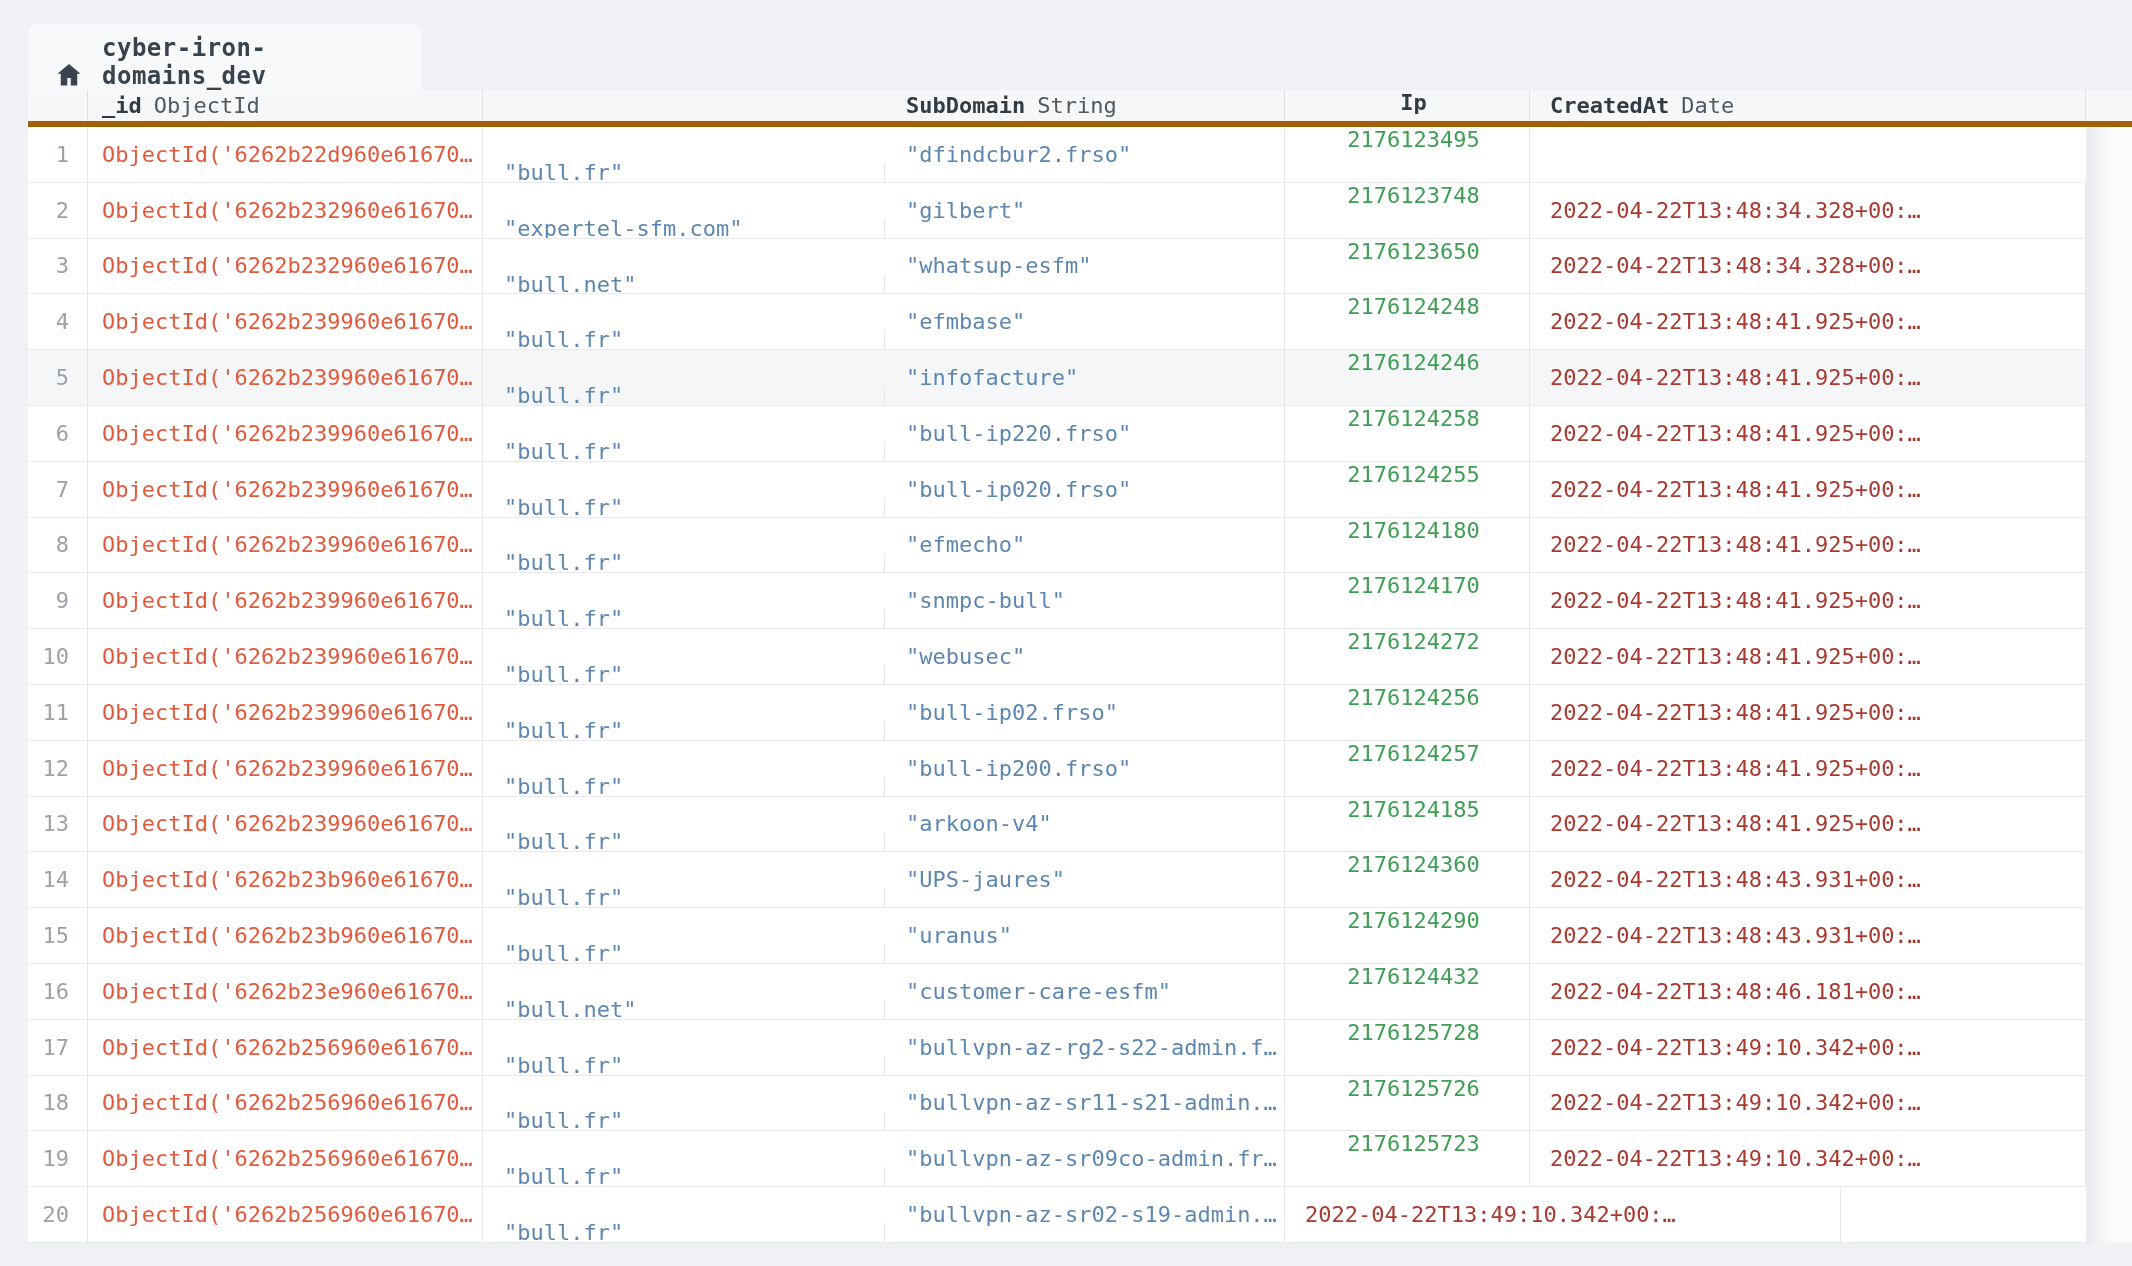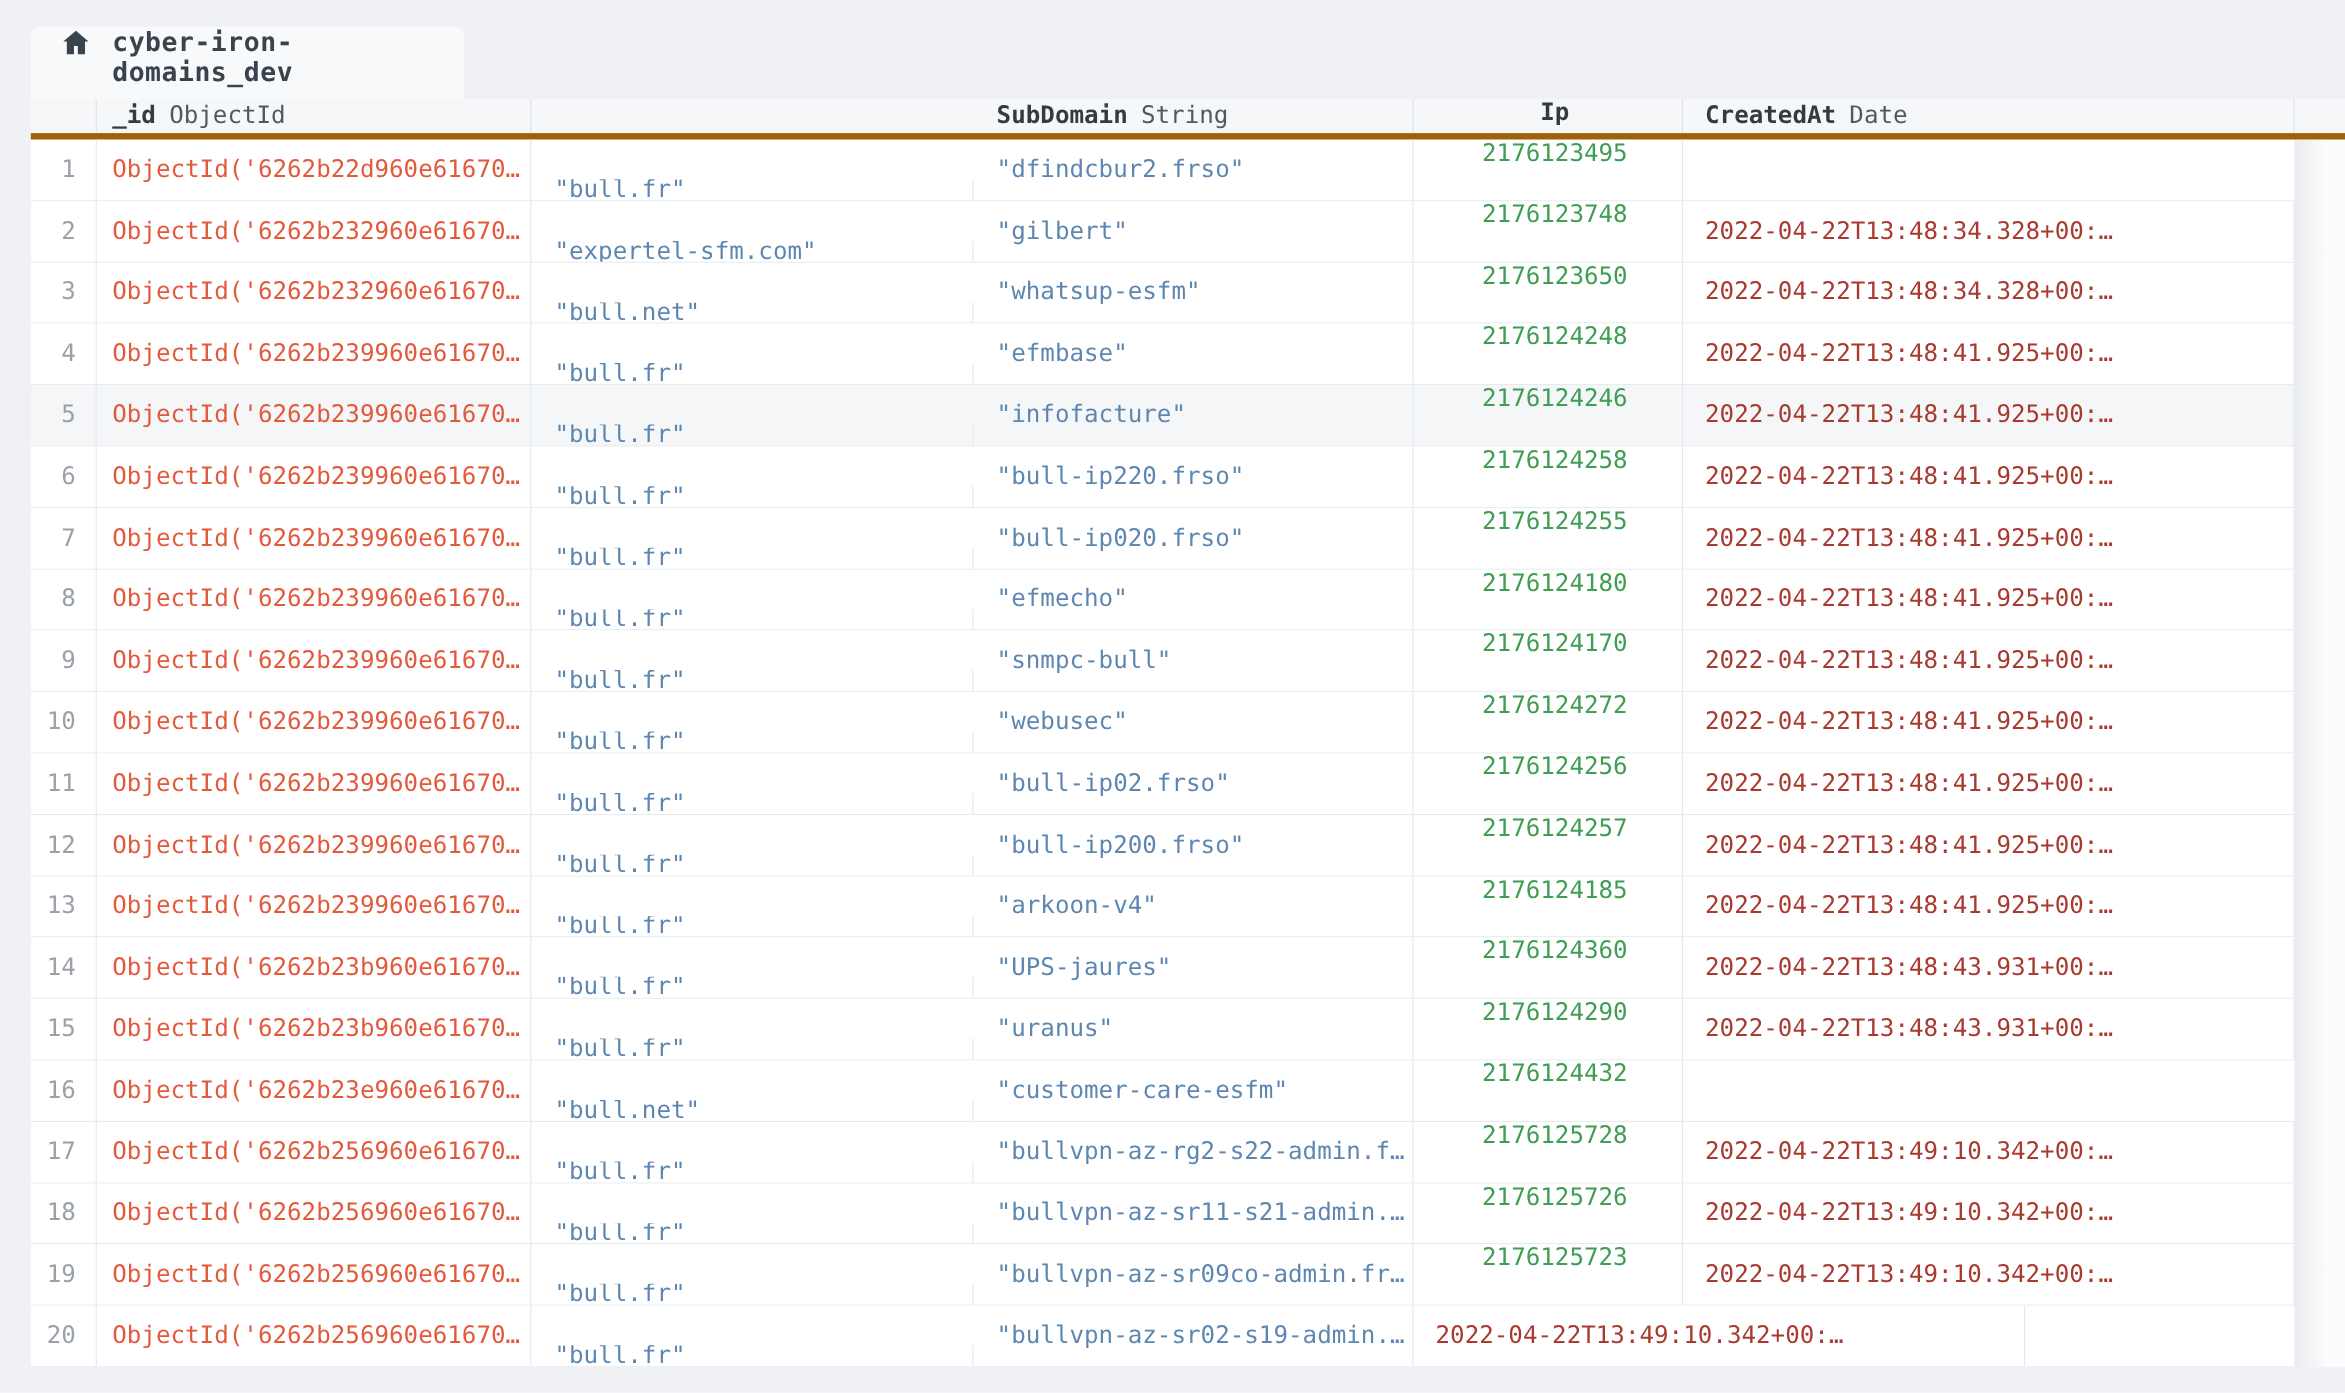--- a/index.html
+++ b/index.html
@@ -9,21 +9,21 @@
     background:#eff1f4;
     overflow:hidden;
     font-family:"DejaVu Sans Mono", monospace;
   }
   
   .tab{
     position:absolute;left:28px;top:24px;
     width:394px;height:66px;
     background:#f8f9fb;
     border-radius:10px 10px 0 0;
-    display:flex;align-items:flex-start;
+    display:flex;align-items:flex-end;
     padding-left:26px;box-sizing:border-box;gap:18px;
   }
   .tab-label{font-size:24px;font-weight:bold;color:#39434d;letter-spacing:.5px;}
   
   .table-card{position:absolute;left:28px;top:90px;width:2104px;height:1153px;}
   .header-row{
     display:flex;height:37px;background:#f5f7f9;
     border-bottom:6px solid #a16207;box-sizing:border-box;
   }
   .hc{
@@ -225,20 +225,21 @@
     <div class="c col-sub v-str">"uranus"</div>
     <div class="c col-ip v-num">2176124290</div>
     <div class="c col-created v-date">2022-04-22T13:48:43.931+00:…</div>
   </div>
         <div class="row">
     <div class="c col-num v-rownum">16</div>
     <div class="c col-id v-id">ObjectId('6262b23e960e61670…</div>
     <div class="c col-root v-str">"bull.net"</div>
     <div class="c col-sub v-str">"customer-care-esfm"</div>
     <div class="c col-ip v-num">2176124432</div>
+    <div class="c col-created v-date">2022-04-22T13:48:46.181+00:…</div>
   </div>
         <div class="row">
     <div class="c col-num v-rownum">17</div>
     <div class="c col-id v-id">ObjectId('6262b256960e61670…</div>
     <div class="c col-root v-str">"bull.fr"</div>
     <div class="c col-sub v-str">"bullvpn-az-rg2-s22-admin.f…</div>
     <div class="c col-ip v-num">2176125728</div>
     <div class="c col-created v-date">2022-04-22T13:49:10.342+00:…</div>
   </div>
         <div class="row">

